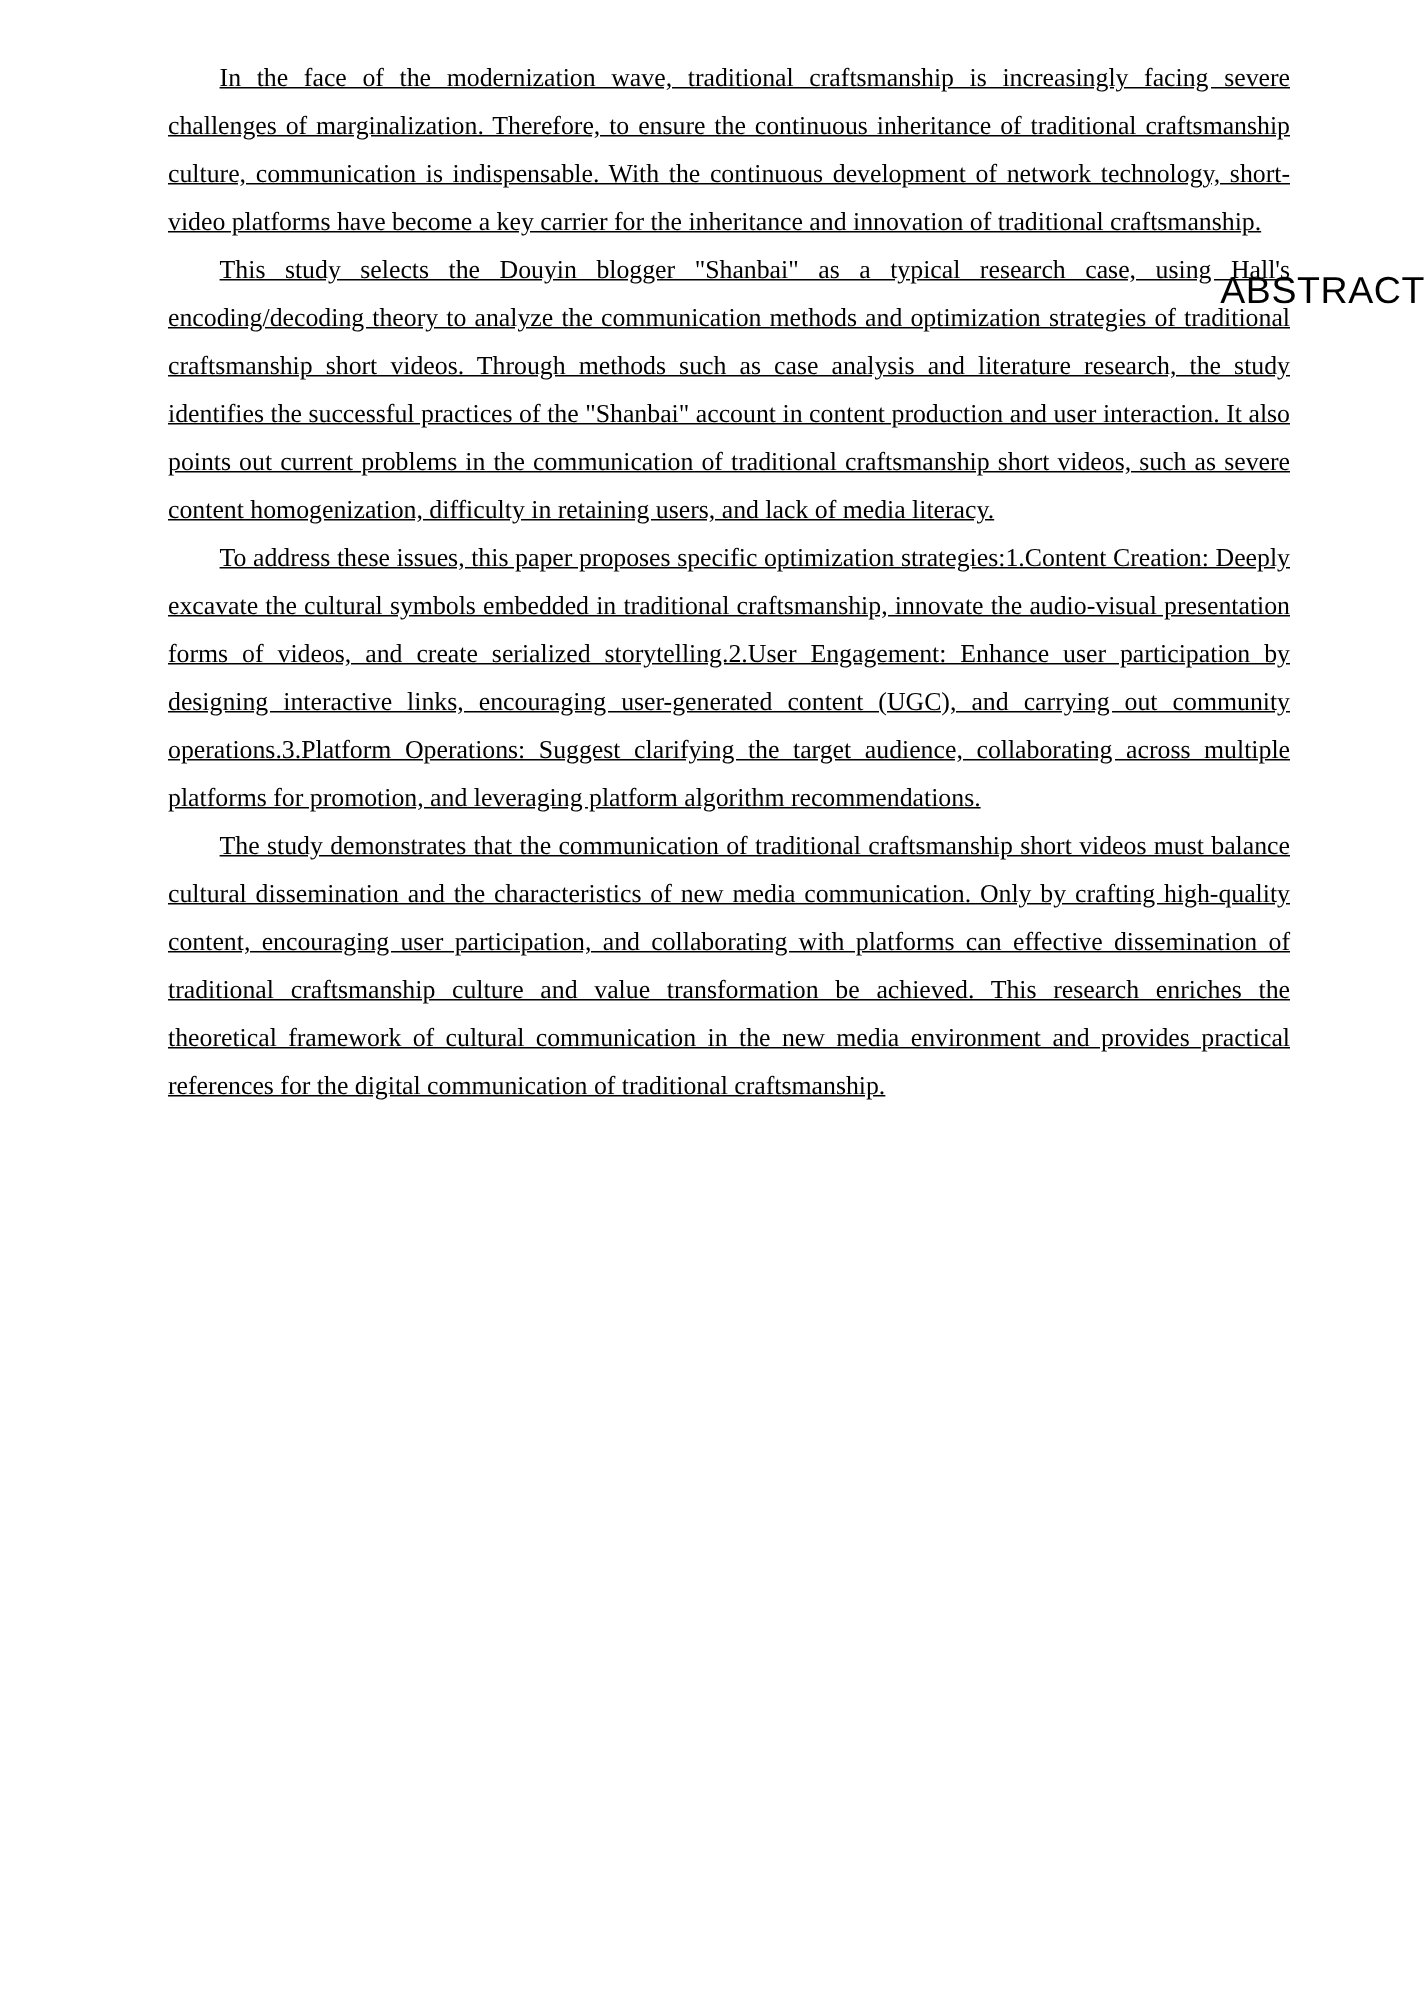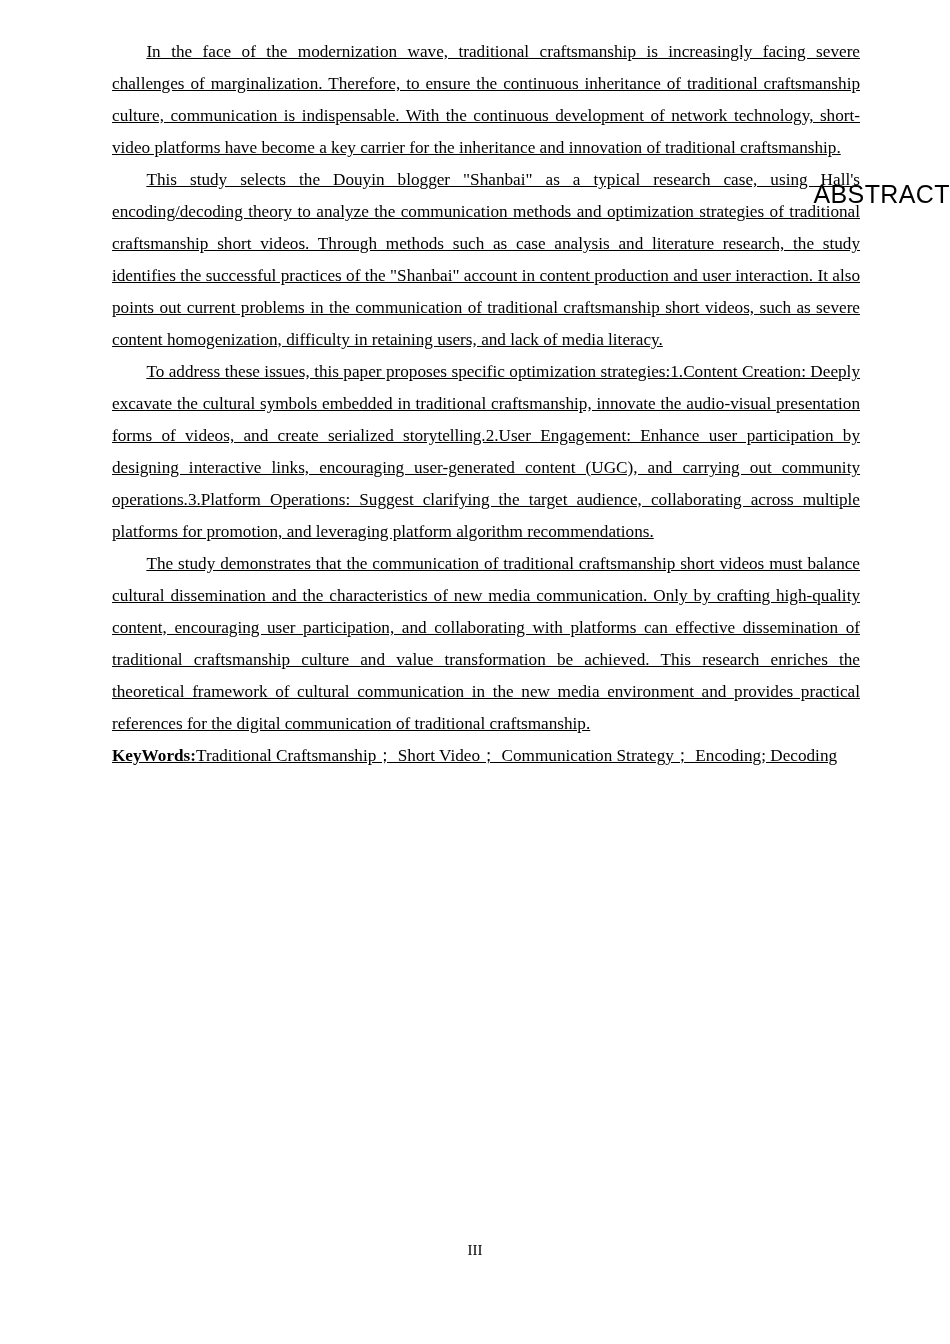--- a/index.html
+++ b/index.html
@@ -89,20 +89,18 @@
     <div class="body-block">
 
       <p class="para">In the face of the modernization wave, traditional craftsmanship is increasingly facing severe challenges of marginalization. Therefore, to ensure the continuous inheritance of traditional craftsmanship culture, communication is indispensable. With the continuous development of network technology, short-video platforms have become a key carrier for the inheritance and innovation of traditional craftsmanship.</p>
 
       <p class="para">This study selects the Douyin blogger "Shanbai" as a typical research case, using Hall's encoding/decoding theory to analyze the communication methods and optimization strategies of traditional craftsmanship short videos. Through methods such as case analysis and literature research, the study identifies the successful practices of the "Shanbai" account in content production and user interaction. It also points out current problems in the communication of traditional craftsmanship short videos, such as severe content homogenization, difficulty in retaining users, and lack of media literacy.</p>
 
       <p class="para">To address these issues, this paper proposes specific optimization strategies:1.Content Creation: Deeply excavate the cultural symbols embedded in traditional craftsmanship, innovate the audio-visual presentation forms of videos, and create serialized storytelling.2.User Engagement: Enhance user participation by designing interactive links, encouraging user-generated content (UGC), and carrying out community operations.3.Platform Operations: Suggest clarifying the target audience, collaborating across multiple platforms for promotion, and leveraging platform algorithm recommendations.</p>
 
       <p class="para">The study demonstrates that the communication of traditional craftsmanship short videos must balance cultural dissemination and the characteristics of new media communication. Only by crafting high-quality content, encouraging user participation, and collaborating with platforms can effective dissemination of traditional craftsmanship culture and value transformation be achieved. This research enriches the theoretical framework of cultural communication in the new media environment and provides practical references for the digital communication of traditional craftsmanship.</p>
 
-      <p class="keywords"><span class="kw-label">KeyWords:</span><span class="kw-text">Traditional Craftsmanship； Short Video； Communication Strategy； Encoding; Decoding</span></p>
 
     </div>
   </div>
 
-  <div class="page-number">III</div>
 
 </div>
 
 </body></html>

